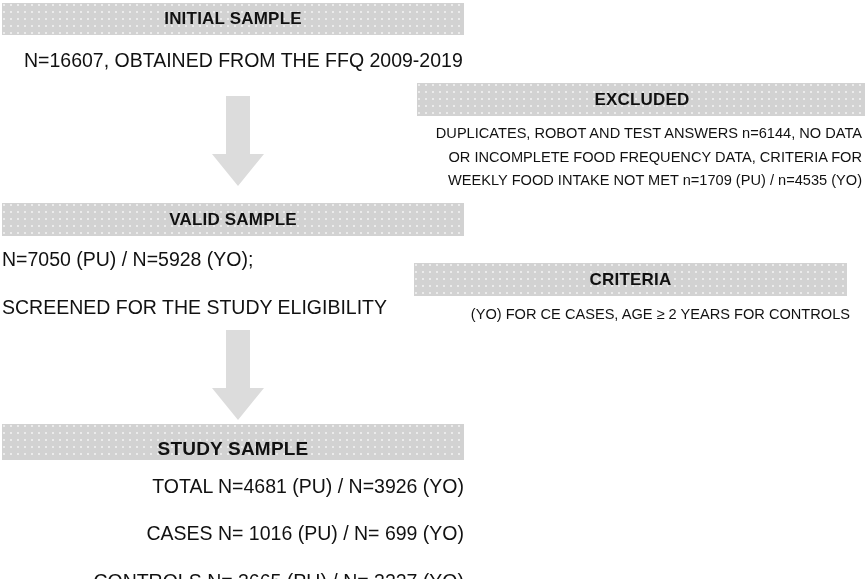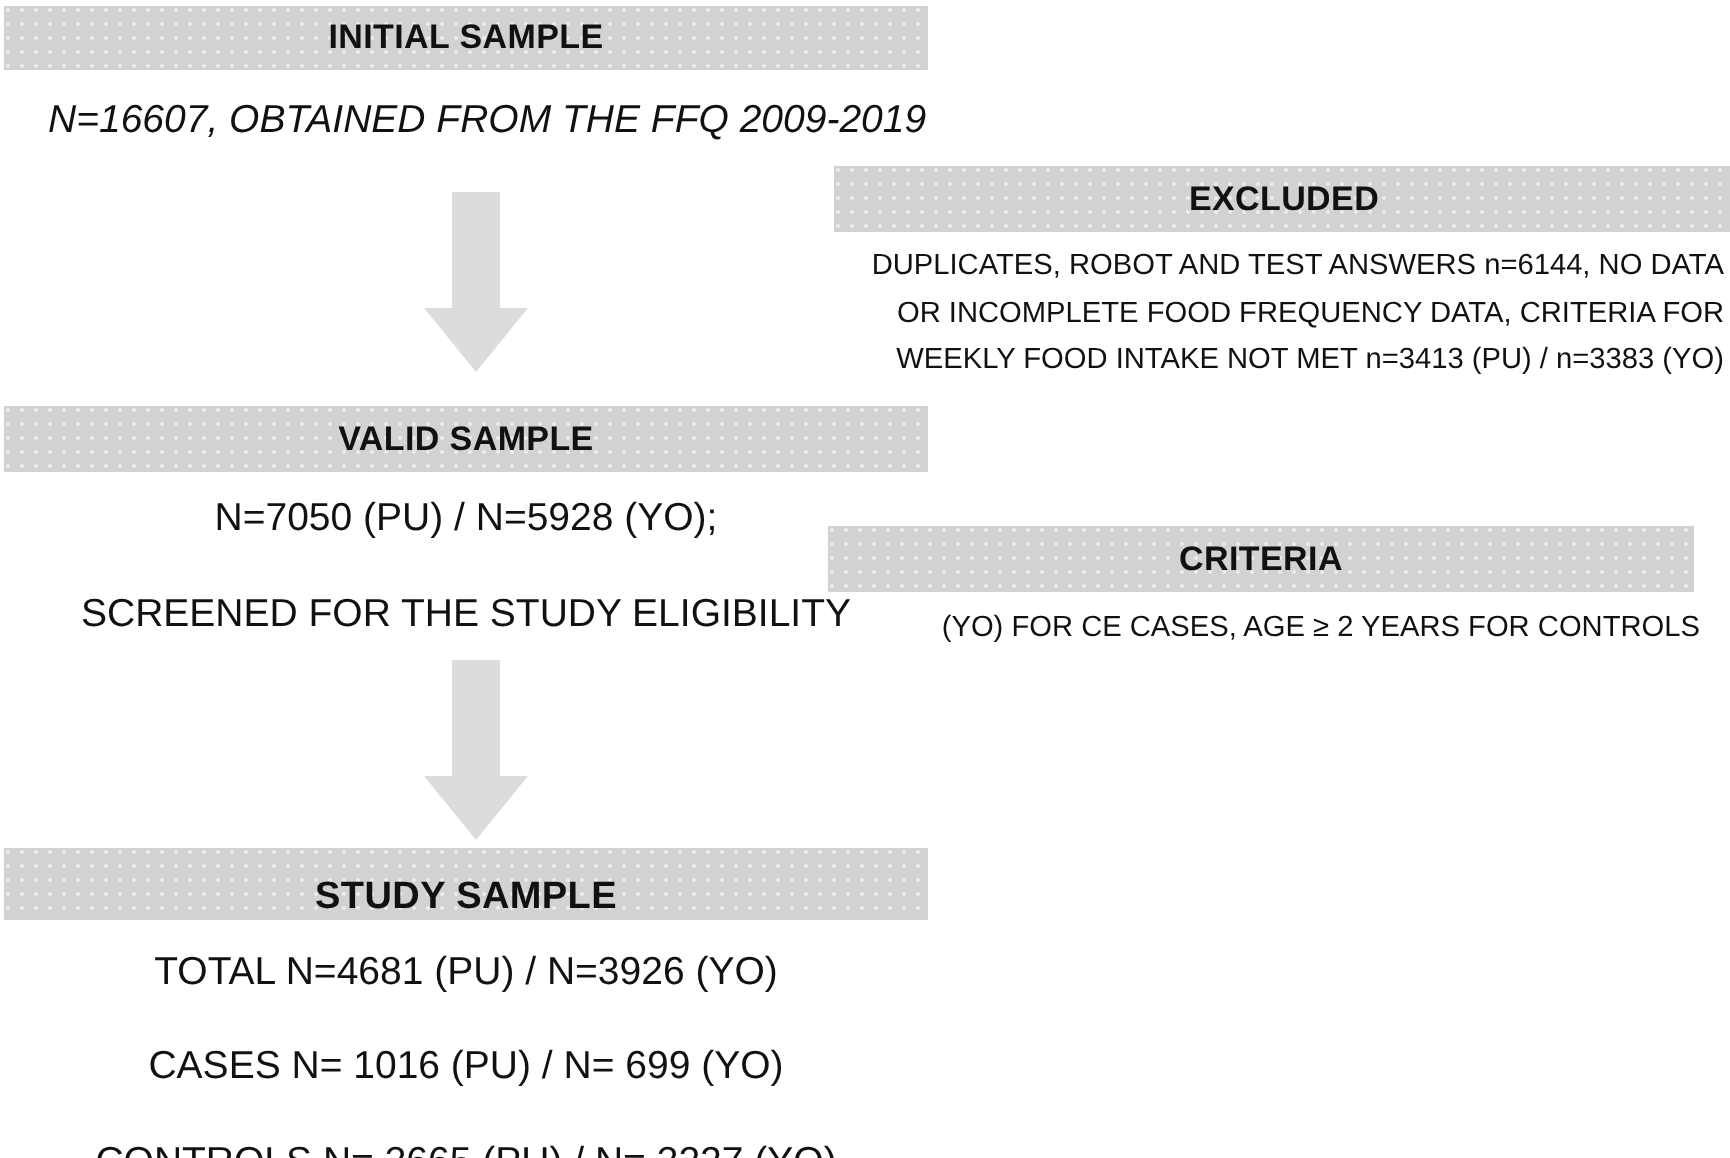--- a/index.html
+++ b/index.html
@@ -42,42 +42,42 @@
   
   .body-text {
     position: absolute;
     color: #111;
     line-height: 1.5;
   }
   .body-text .line {
     display: block;
     white-space: nowrap;
   }
-  .body-left .line { text-align: left; font-style: italic; }
+  .body-left .line { text-align: left; }
   .center-lines .line { text-align: right; white-space: normal; }
 
   
   #initial-body {
     left: 22px; top: 46px;
     font-size: 19.5px;
   }
   #valid-body {
     left: 0px; top: 245px;
     width: 462px;
     font-size: 19.5px;
   }
-  #valid-body .line { text-align: center; }
+  #valid-body .line { text-align: left; }
   #valid-body .line + .line { margin-top: 19px; }
 
   #study-body {
     left: 0px; top: 472px;
     width: 462px;
     font-size: 19.5px;
   }
-  #study-body .line { text-align: center; }
+  #study-body .line { }
   #study-body .line + .line { margin-top: 18px; }
 
   
   #excluded-body {
     left: 420px; top: 122px;
     width: 440px;
     font-size: 14.6px;
     text-align: center;
   }
   #excluded-body .line { line-height: 1.62; }
@@ -123,21 +123,21 @@
       <polygon points="14,0 38,0 38,58 52,58 26,90 0,58 14,58" fill="#dcdcdc"></polygon>
     </svg>
   </div>
 
   <div class="bar" id="bar-excluded">
     <span class="bar-title">EXCLUDED</span>
   </div>
   <div class="body-text center-lines" id="excluded-body">
     <span class="line">DUPLICATES, ROBOT AND TEST ANSWERS n=6144, NO DATA</span>
     <span class="line">OR INCOMPLETE FOOD FREQUENCY DATA,  CRITERIA FOR</span>
-    <span class="line">WEEKLY FOOD INTAKE  NOT MET n=3413 (PU) / n=3383 (YO)</span>
+    <span class="line">WEEKLY FOOD INTAKE  NOT MET n=1709 (PU) / n=4535 (YO)</span>
   </div>
 
   <div class="bar" id="bar-valid">
     <span class="bar-title">VALID SAMPLE</span>
   </div>
   <div class="body-text center-lines" id="valid-body">
     <span class="line">N=7050 (PU) / N=5928 (YO);</span>
     <span class="line">SCREENED FOR THE STUDY ELIGIBILITY</span>
   </div>
 

